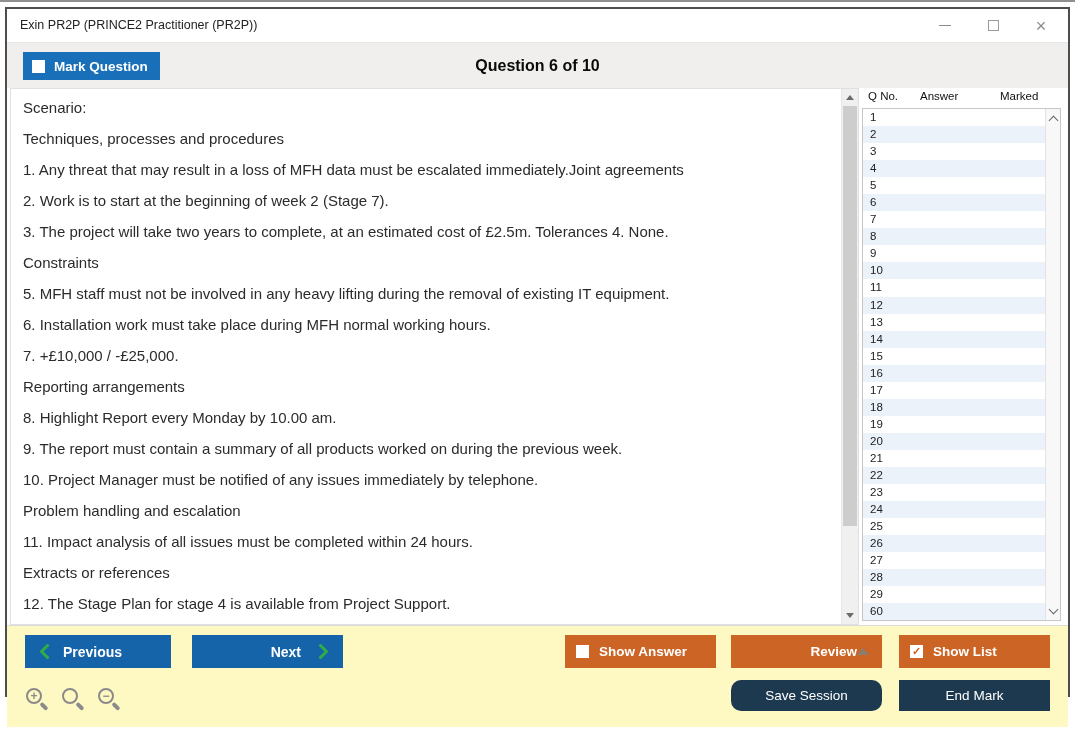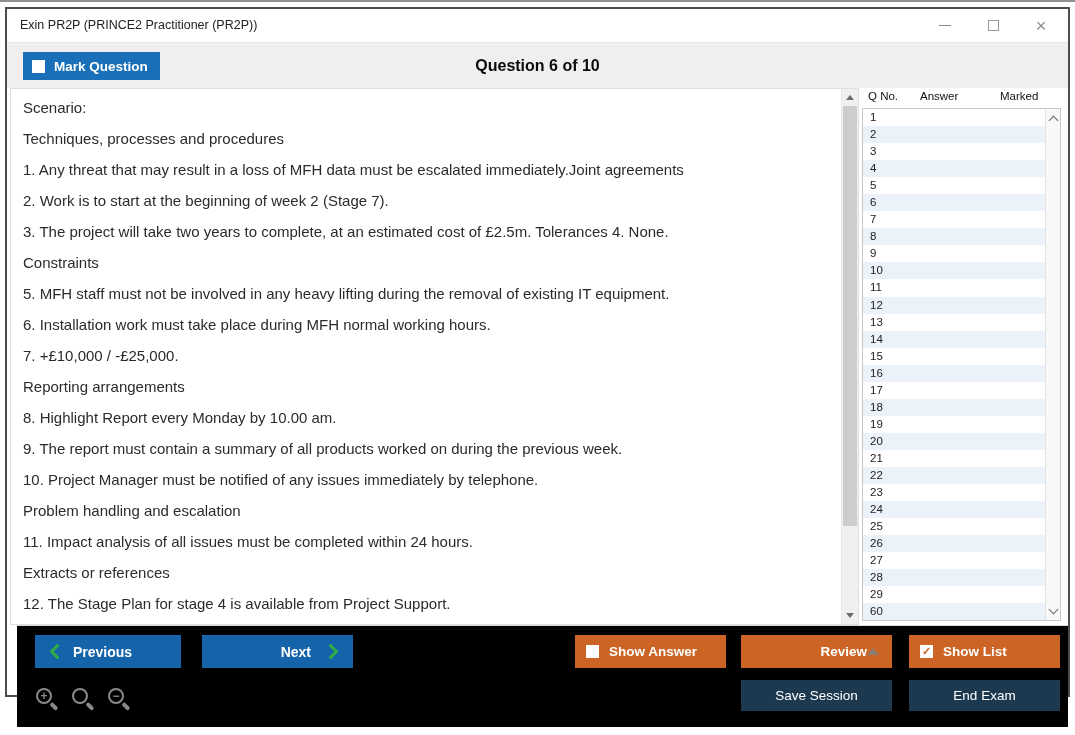--- a/index.html
+++ b/index.html
@@ -50,38 +50,38 @@
   .list-rows { position:absolute; left:0; top:0; right:15px; bottom:0; }
   .list-row { height:17.05px; line-height:17px; font-size:11.5px; color:#222; padding-left:7px; cursor:pointer; }
   .list-row.even { background:#ebf2fa; }
   .list-scrollbar { position:absolute; top:0; right:0; width:15px; height:100%; background:#f8f8f8; border-left:1px solid #e3e3e3; }
   .chev { display:block; width:7px; height:7px; border-left:1.5px solid #666; border-top:1.5px solid #666; }
   .chev.up { transform:rotate(45deg); } .chev.down { transform:rotate(225deg); }
   .ls-btn { position:absolute; left:0; width:14px; height:16px; display:flex; align-items:center; justify-content:center; }
   .ls-btn.up { top:3px; } .ls-btn.down { bottom:3px; }
 
   
-  .footer { position:relative; height:102px; background:#000000; border-top:1px solid #dcdcdc;margin-left:10px; }
+  .footer { position:relative; height:102px; background:#fef9c3; border-top:1px solid #dcdcdc; }
   .f-btn { position:absolute; height:33px; display:flex; align-items:center; cursor:pointer; }
   .blue { background:#1563a8; }
   .orange { background:#cb6424; }
   .navy { background:#1d3950; }
 
   .btn-prev { left:18px; top:9px; width:146px; padding-left:14px; gap:14px; }
   .btn-next { left:185px; top:9px; width:151px; justify-content:flex-end; padding-right:14px; gap:18px; }
   .nav-label { color:#fff; font-size:14px; font-weight:bold; }
   .chevron-svg { display:block; }
 
   .btn-show-answer { left:558px; top:9px; width:151px; padding-left:11px; gap:10px; }
   .btn-review { left:724px; top:9px; width:151px; padding-left:11px; padding-right:13px; justify-content:flex-end; }
   .btn-show-list { left:892px; top:9px; width:151px; padding-left:11px; gap:10px; }
   .tri-review { width:0; height:0; border-left:6px solid transparent; border-right:6px solid transparent; border-bottom:7px solid #8b7d70; }
 
   .row2 { top:54px !important; height:31px; justify-content:center; }
-  .btn-save { left:724px; width:151px; }
+  .btn-save { left:724px; width:151px;border-radius:10px; }
   .btn-end { left:892px; width:151px; }
   .navy-label { color:#fff; font-size:13.5px; }
 
   .zoom-tools { position:absolute; left:18px; top:61px; display:flex; gap:11px; }
   .mag { position:relative; width:25px; height:27px; cursor:pointer; }
   .mag-glass { position:absolute; left:1px; top:1px; width:16px; height:16px; border:2.5px solid #8a8a8a; border-radius:50%; display:flex; align-items:center; justify-content:center; font-size:12px; font-weight:bold; color:#8a8a8a; line-height:1; }
   .mag::after { content:""; position:absolute; left:16.5px; top:15px; width:3.5px; height:9px; background:#8a8a8a; border-radius:2px; transform:rotate(-45deg); }
 </style>
 </head>
 <body>
@@ -229,21 +229,21 @@
           <span class="tick">✓</span>
         </span>
       <span class="btn-label-white">Show List</span>
     </div>
 
     <div class="f-btn navy btn-save row2">
       <span class="navy-label">Save Session</span>
     </div>
 
     <div class="f-btn navy btn-end row2">
-      <span class="navy-label">End Exam</span>
+      <span class="navy-label">End Mark</span>
     </div>
 
     <div class="zoom-tools">
       <span class="mag">
           <span class="mag-glass">+</span>
         </span>
       <span class="mag">
           <span class="mag-glass"></span>
         </span>
       <span class="mag">

